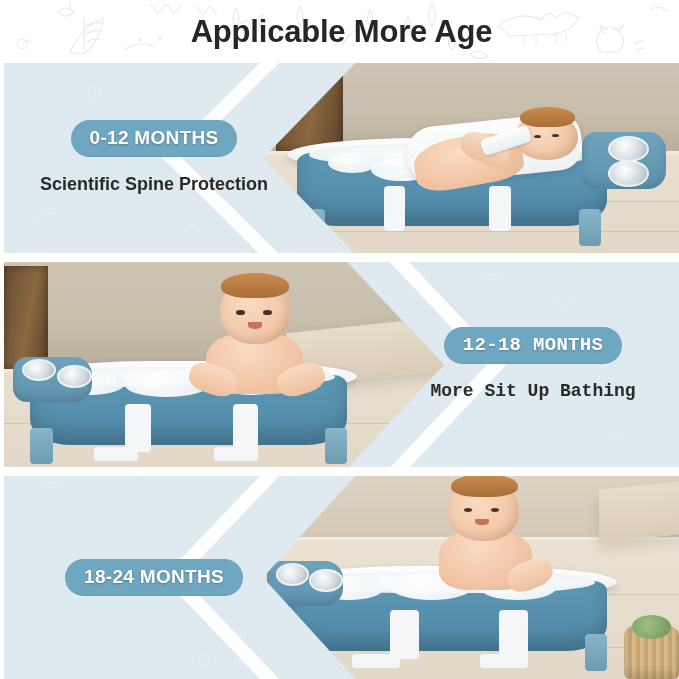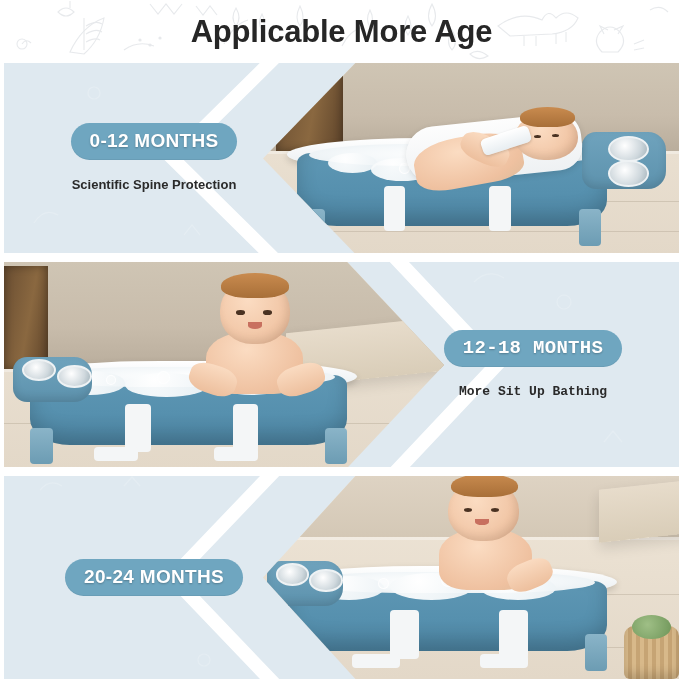--- a/index.html
+++ b/index.html
@@ -98,21 +98,21 @@
     font-weight: bold;
     letter-spacing: .3px;
     padding: 7px 19px 8px 19px;
     border-radius: 22px;
     text-shadow: 0 1px 2px rgba(0,0,0,.25);
     white-space: nowrap;
     box-shadow: inset 0 -1px 0 rgba(0,0,0,.05);
   }
   .caption {
     margin-top: 16px;
-    font-size: 13px;
+    font-size: 18px;
     font-weight: bold;
     color: #2a2a2a;
     line-height: 1.32;
     text-align: center;
     max-width: 270px;
   }
   .caption.wide { max-width: 290px; font-size: 17px; }
 
   
   .photo {
@@ -503,17 +503,17 @@
         </div>
         <div class="baby-arm" style="left:58%; top:42%; width:11%; height:14%; transform:rotate(-22deg);"></div>
 
         <div class="basket"></div>
       </div>
     </div>
 
     <div class="seam seam-right seam-r-shape"></div>
 
     <div class="copy copy-left">
-      <div class="badge">20-24 MONTHS</div>
+      <div class="badge">18-24 MONTHS</div>
     </div>
   </div>
 
 </div>
 
 </body></html>

